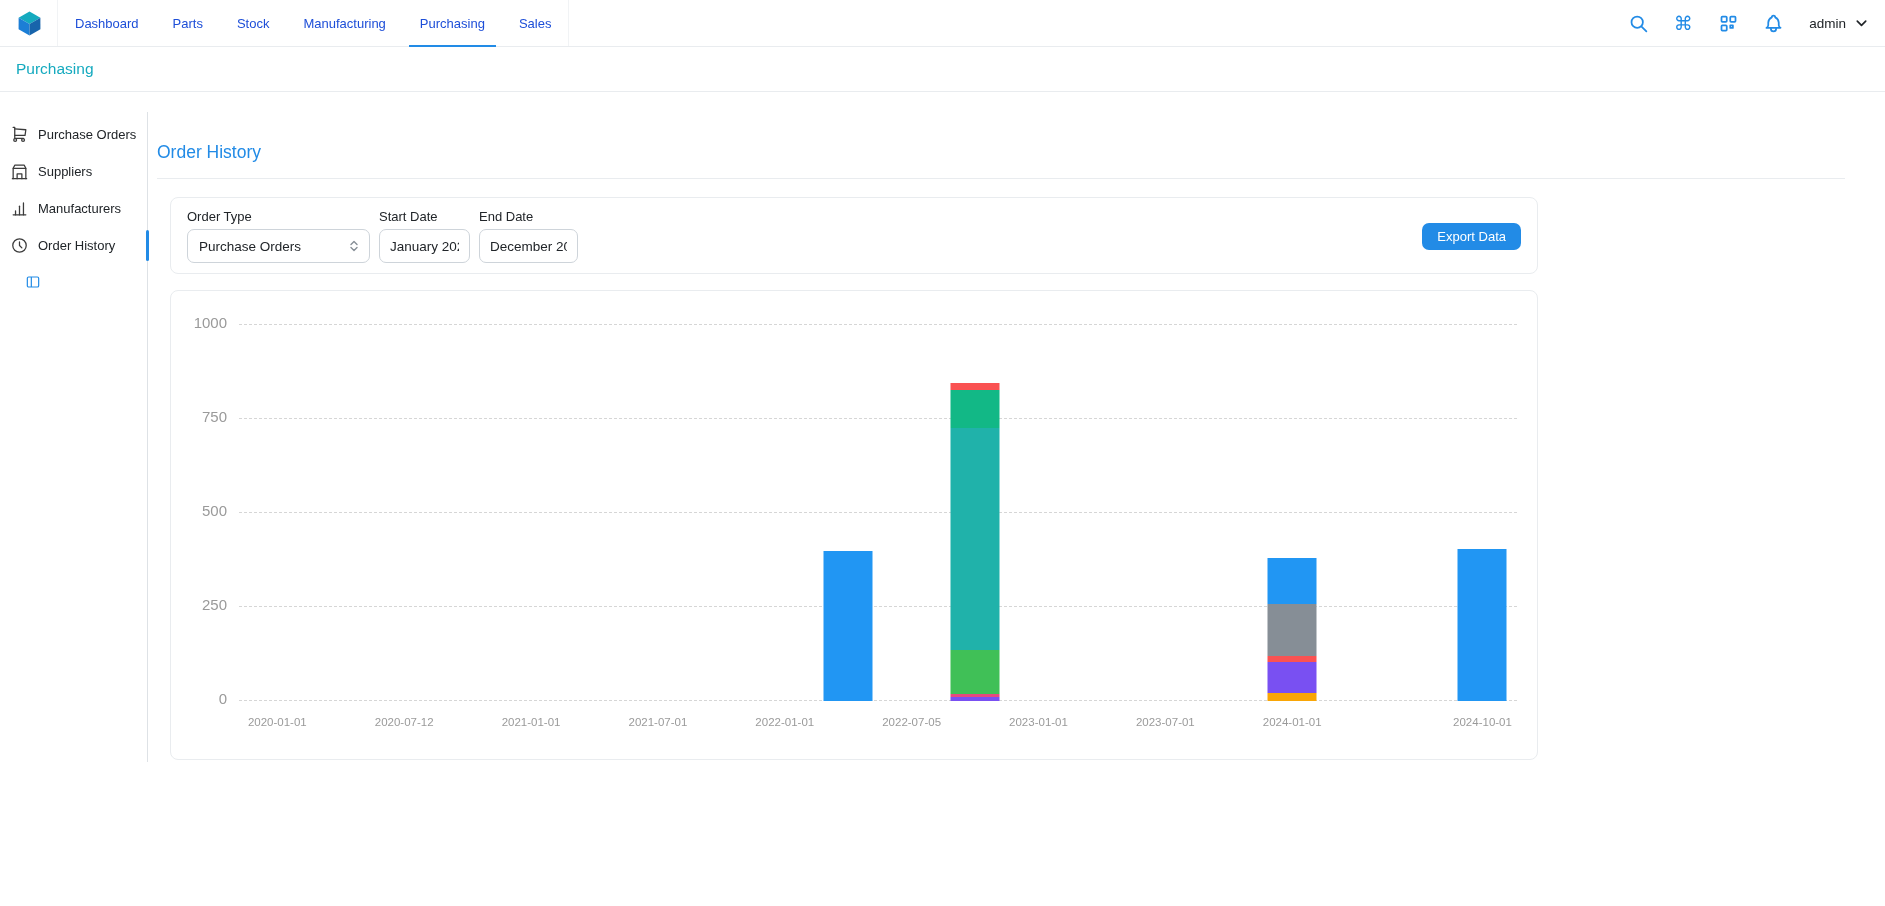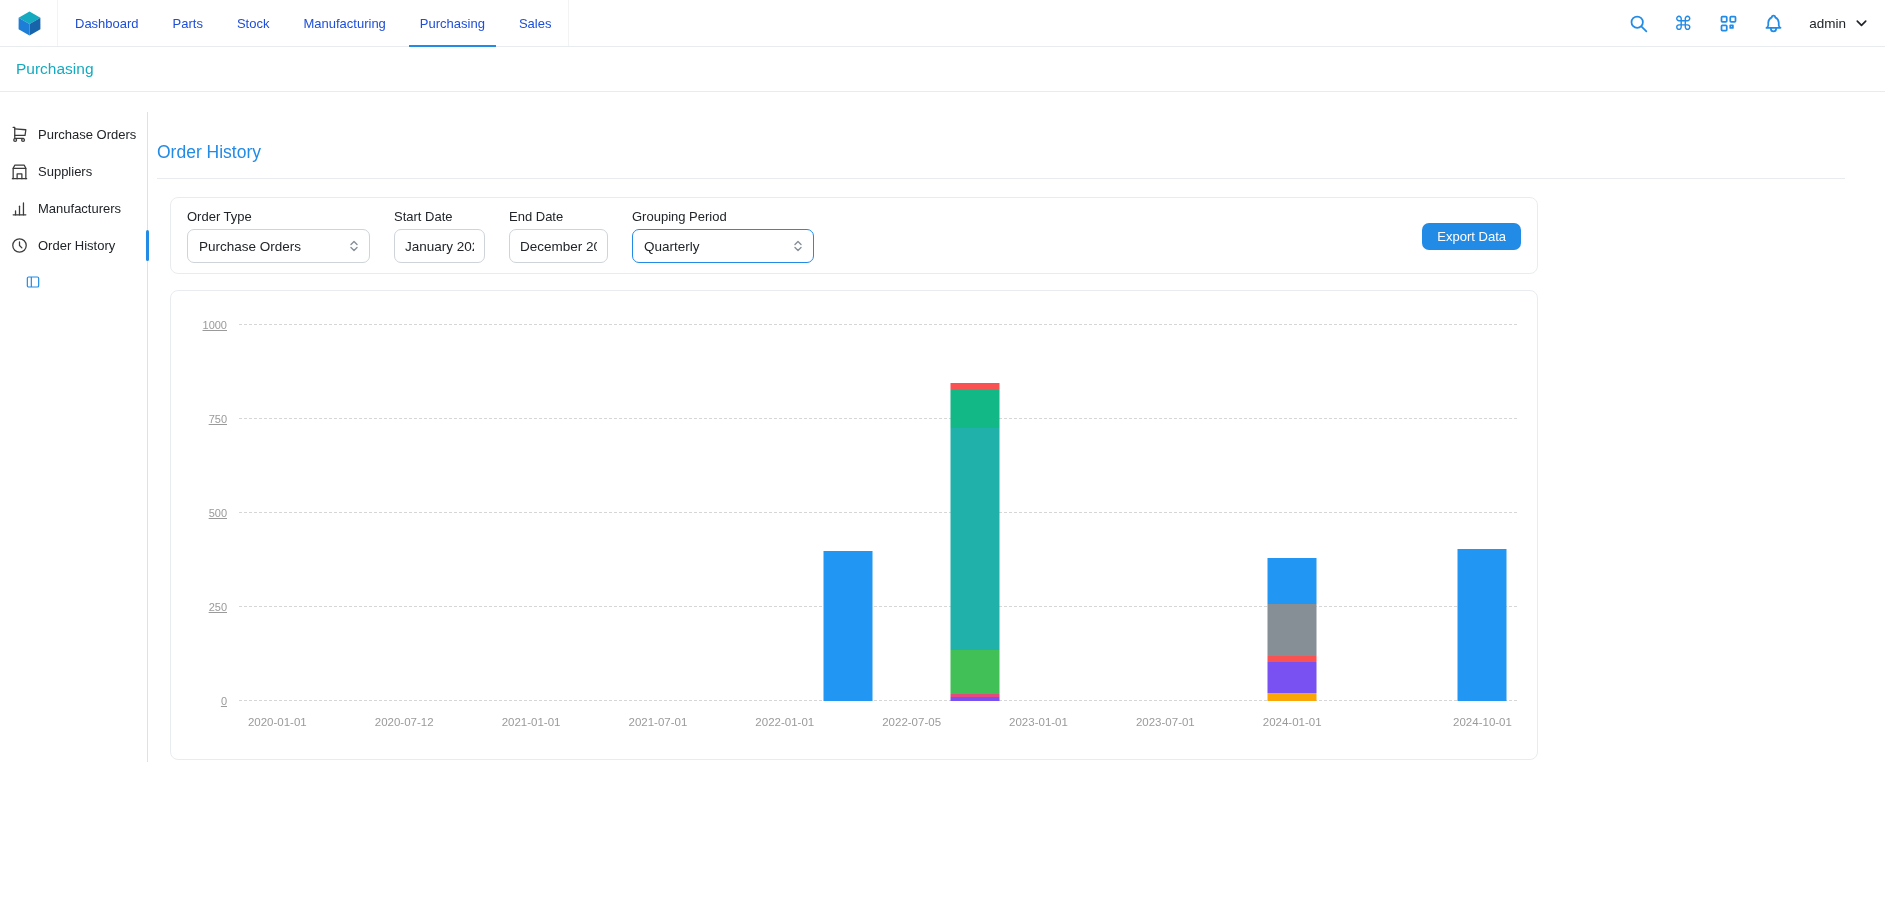--- a/index.html
+++ b/index.html
@@ -65,21 +65,21 @@
 
   
   .main { flex:1 1 auto; padding:30px 40px 0 9px; }
   .page-title { margin:0; font-size:17.5px; font-weight:400; color:#228be6; }
   .title-divider { border:none; border-top:1px solid #e9ecef; margin:15px 0 0 0; }
 
   .content-cards { width:1368px; margin-left:13px; }
 
   .filter-card {
     margin-top:18px; border:1px solid #e9ecef; border-radius:8px;
-    padding:11px 16px 10px 16px; display:flex; align-items:flex-end; gap:24px;
+    padding:11px 16px 10px 16px; display:flex; align-items:flex-end; gap:9px;
     background:#fff;
   }
   .field { display:flex; flex-direction:column; }
   .field-label { font-size:13px; color:#212529; margin-bottom:5px; }
   .select-box, .text-input {
     height:34px; border:1px solid #ced4da; border-radius:7px;
     font-size:13.5px; color:#212529; background:#fff;
   }
   .select-box {
     display:flex; align-items:center; justify-content:space-between;
@@ -102,21 +102,21 @@
 
   .chart-card {
     margin-top:16px; border:1px solid #e9ecef; border-radius:8px;
     background:#fff; height:470px; position:relative;
   }
   .chart-wrap { position:absolute; left:16px; right:12px; top:14px; bottom:14px; }
   .plot { position:absolute; left:52px; right:8px; top:6px; bottom:44px; }
   .gridline { position:absolute; left:0; right:0; height:0; border-top:1px dashed #d6d6d6; }
   .ytick {
     position:absolute; left:-12px; transform:translateX(-100%);
-    font-size:11px; color:#9a9a9a; white-space:nowrap;text-decoration:underline;
+    font-size:15px; color:#9a9a9a; white-space:nowrap;
   }
   .xtick {
     position:absolute; bottom:-27px; transform:translateX(-50%);
     font-size:11.5px; color:#9a9a9a; white-space:nowrap;
   }
   .bar {
     position:absolute; bottom:0; width:49px; transform:translateX(-50%);
     display:flex; flex-direction:column-reverse;
   }
   .bar-seg { width:100%; }
@@ -247,32 +247,20 @@
             </span>
           </div>
         </div>
         <div class="field">
           <span class="field-label">Start Date</span>
           <input class="text-input w-start" readonly="" value="January 2020" style="">
         </div>
         <div class="field">
           <span class="field-label">End Date</span>
           <input class="text-input w-end" readonly="" value="December 2024" style="">
-        </div>
-        <div class="field">
-          <span class="field-label">Grouping Period</span>
-          <div class="select-box focused w-grouping">
-            <span class="select-value">Quarterly</span>
-            <span class="select-chevrons">
-              <svg width="14" height="14" viewBox="0 0 14 14" fill="none" stroke="currentColor" stroke-width="1.4" stroke-linecap="round" stroke-linejoin="round">
-                <path d="M4 5.4 7 2.6l3 2.8"></path>
-                  <path d="M4 8.6 7 11.4l3-2.8"></path>
-              </svg>
-            </span>
-          </div>
         </div>
         <button class="export-btn">Export Data</button>
       </section>
 
       <section class="chart-card">
         <div class="chart-wrap">
           <div class="plot">
               <div class="gridline" style="bottom: 0px;"></div>
               <div class="ytick" style="bottom: -6px;">0</div>
               <div class="gridline" style="bottom: 94px;"></div>

